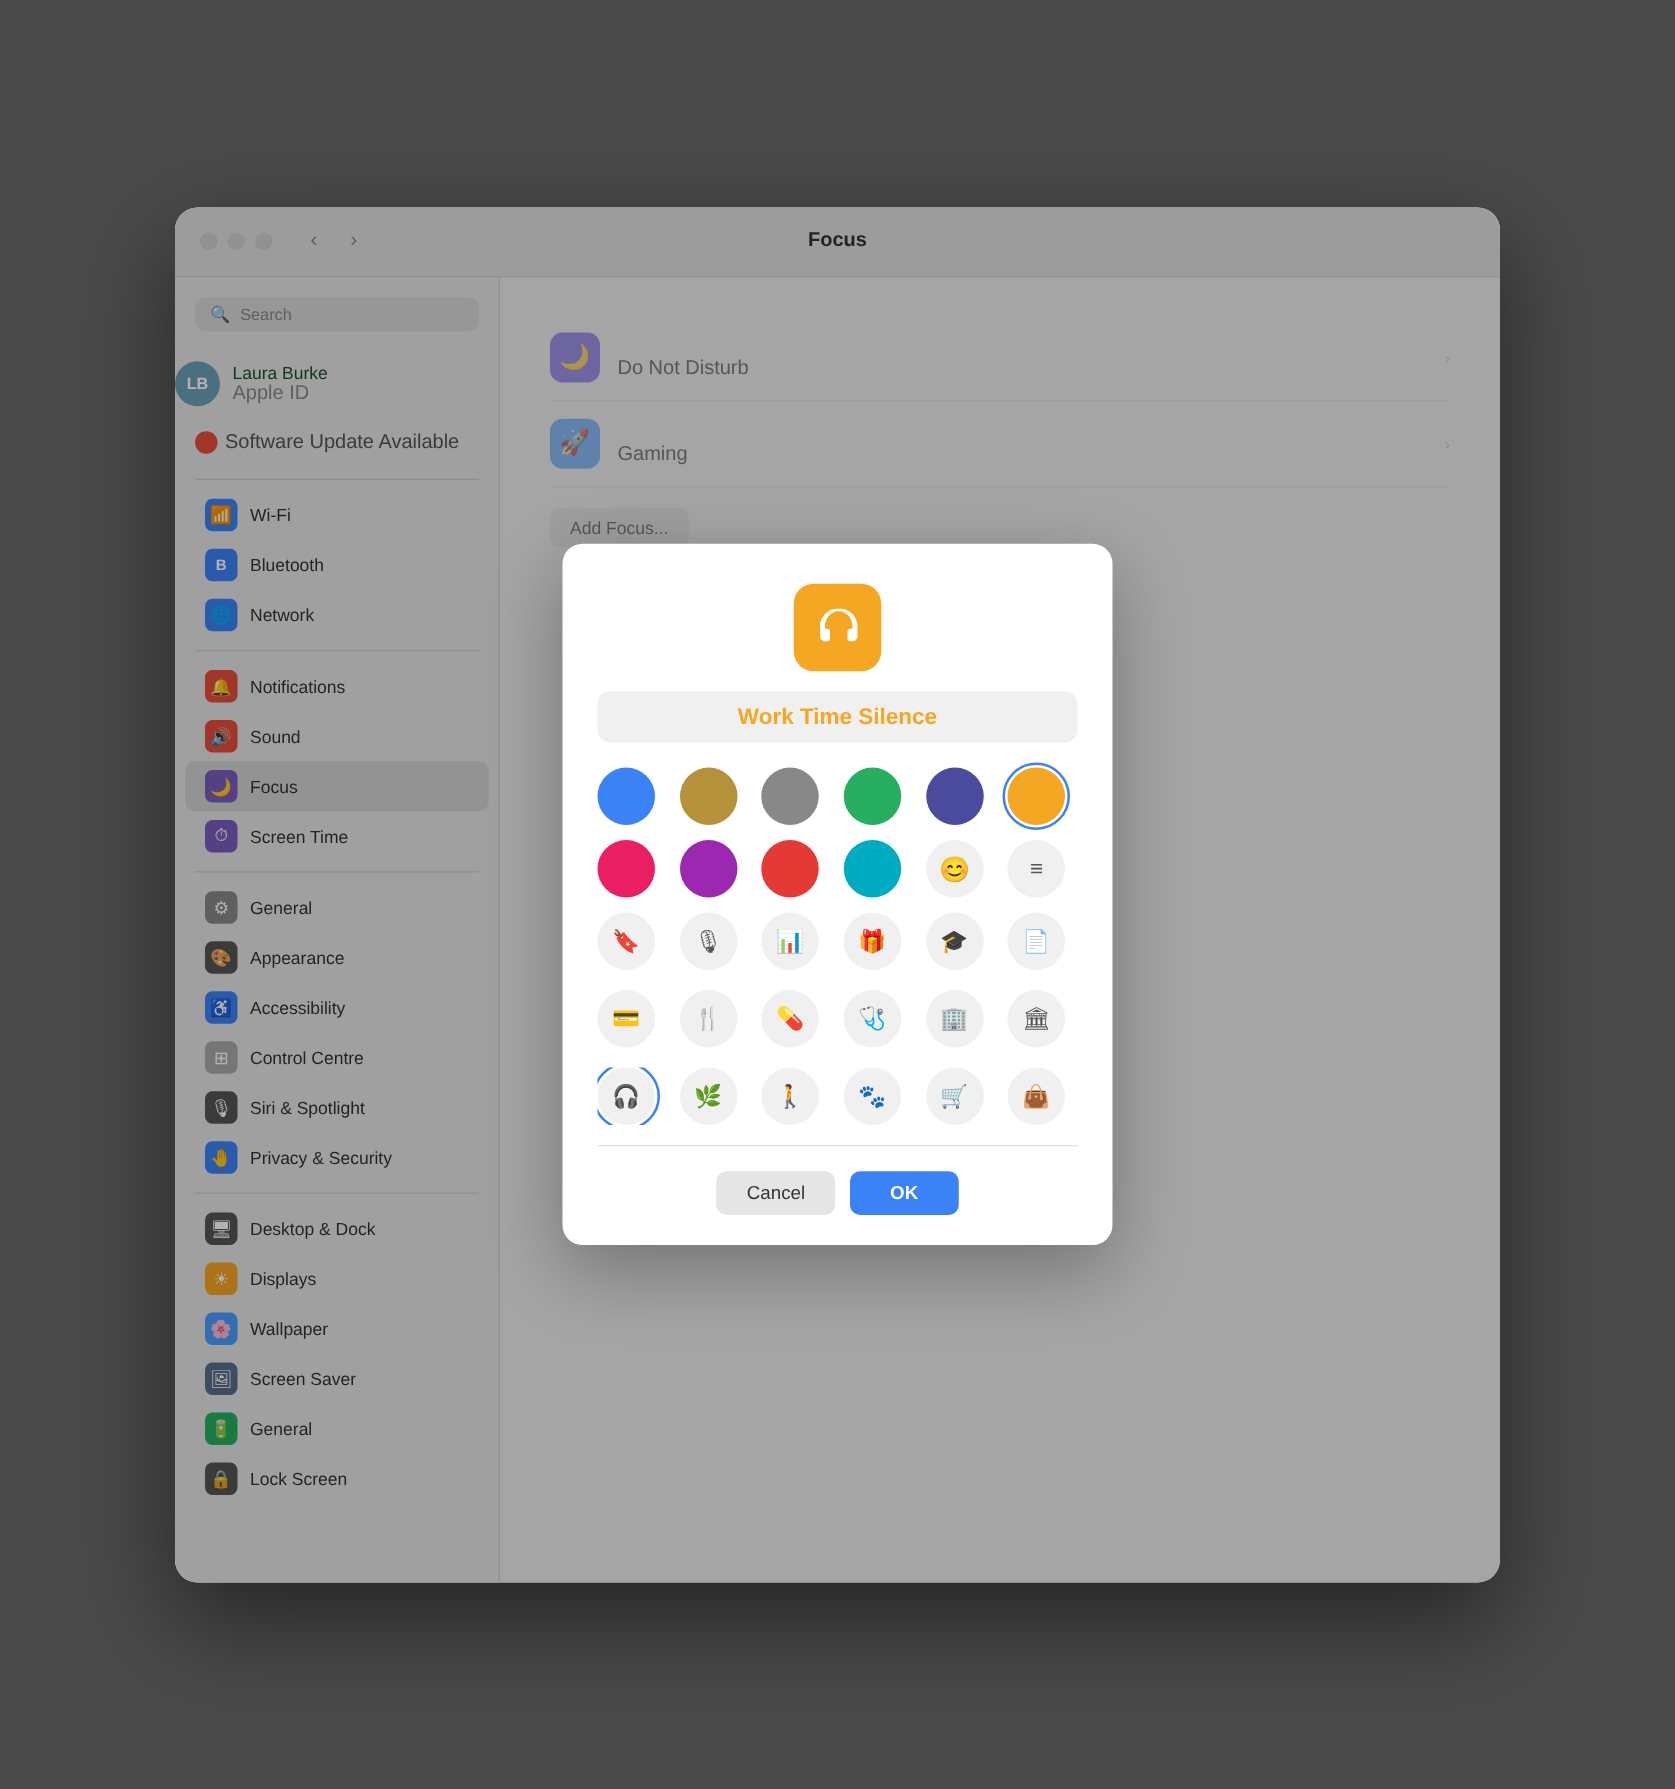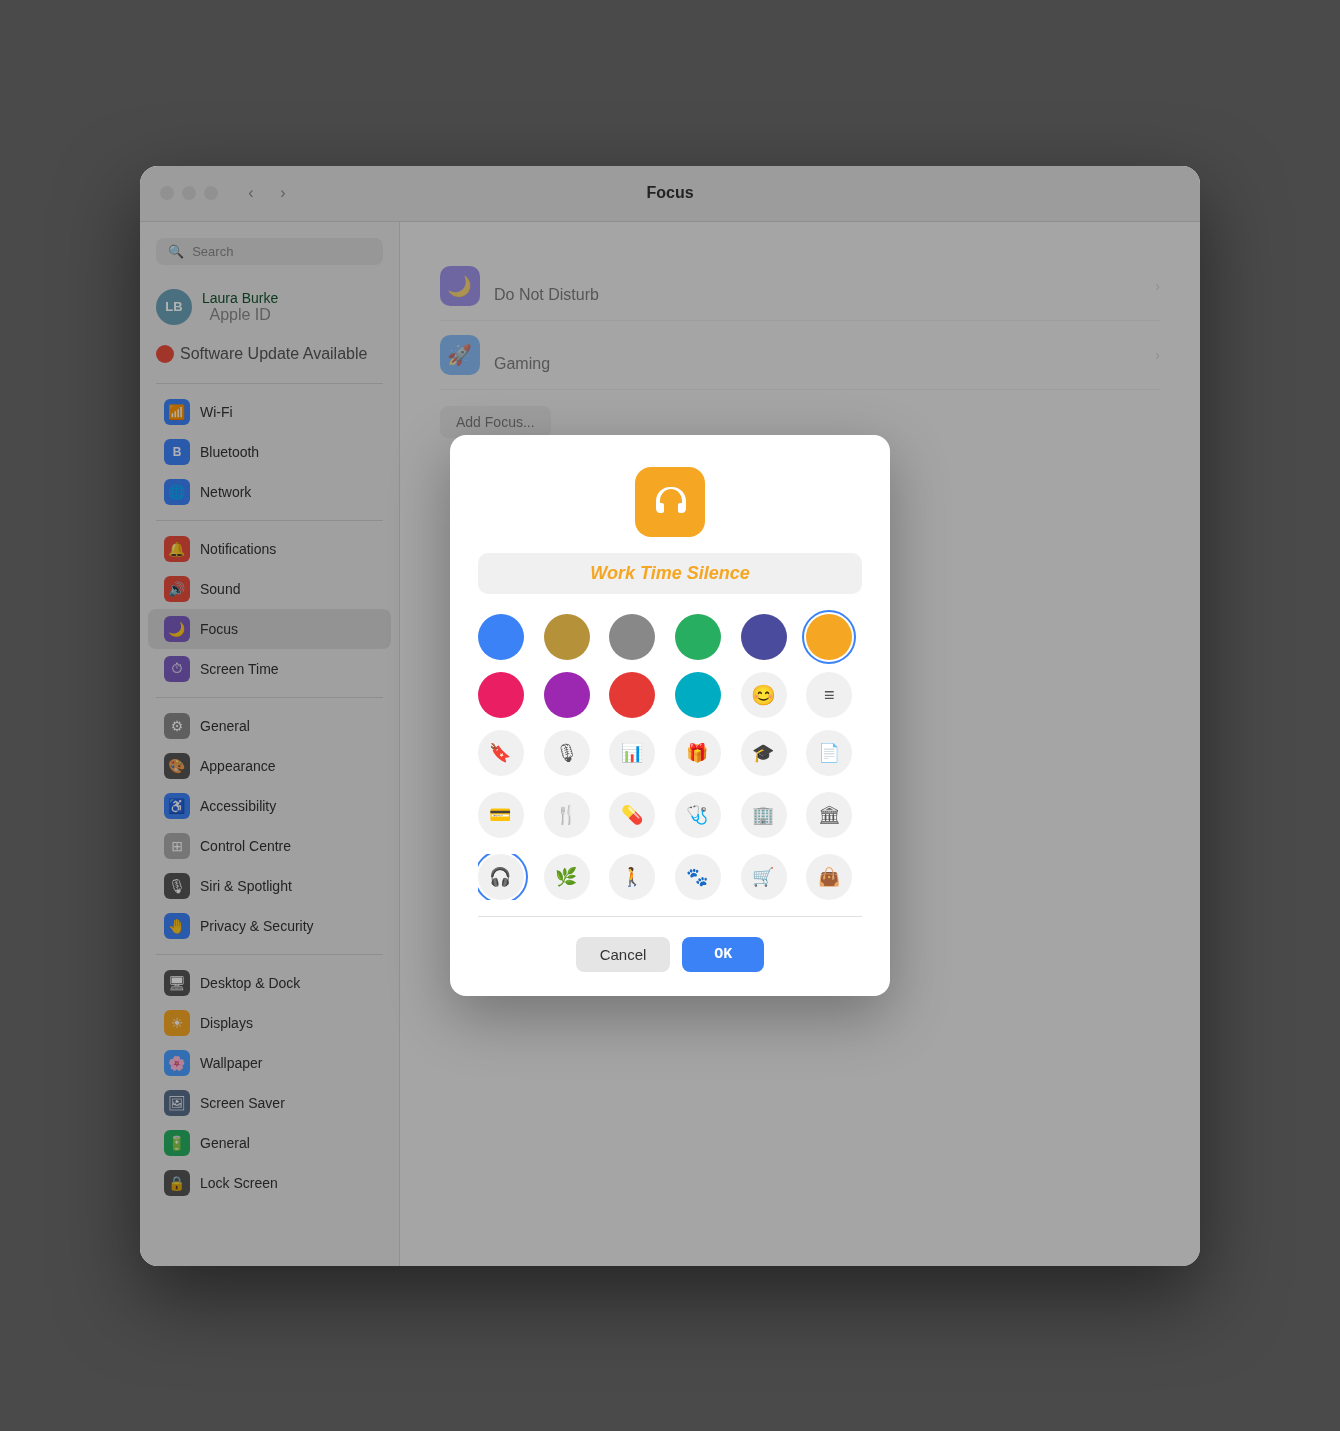--- a/index.html
+++ b/index.html
@@ -97,23 +97,22 @@
     }
     .search-icon-svg {
       color: #888;
       font-size: 13px;
     }
 
     .user-profile {
       display: flex;
       align-items: center;
       gap: 10px;
-      padding: 8px 16px;
+      padding: 8px 0;
       margin-bottom: 8px;
-      text-align: center;
     }
     .avatar {
       width: 36px;
       height: 36px;
       border-radius: 50%;
       background: #6a9fb5;
       display: flex;
       align-items: center;
       justify-content: center;
       color: white;
@@ -299,21 +298,20 @@
       border-radius: 10px;
       padding: 10px 16px;
       margin-bottom: 20px;
       text-align: center;
     }
 
     .modal-name-text {
       font-size: 18px;
       font-weight: 600;
       color: #f5a623;
-      font-style: italic;
     }
 
     
     .color-grid {
       display: grid;
       grid-template-columns: repeat(6, 1fr);
       gap: 10px;
       margin-bottom: 12px;
     }
 
@@ -395,21 +393,21 @@
 
     .btn-ok {
       background: #3b82f6;
       border: none;
       padding: 9px 32px;
       border-radius: 8px;
       font-size: 15px;
       font-weight: 600;
       cursor: pointer;
       color: white;
-      font-family: Liberation Mono, monospace;
+      font-family: Liberation Sans, sans-serif;
     }
   </style>
 </head>
 <body>
 
 <div class="mac-window">
 
   <div class="title-bar">
     <div class="traffic-lights">
       <div class="traffic-light"></div>

